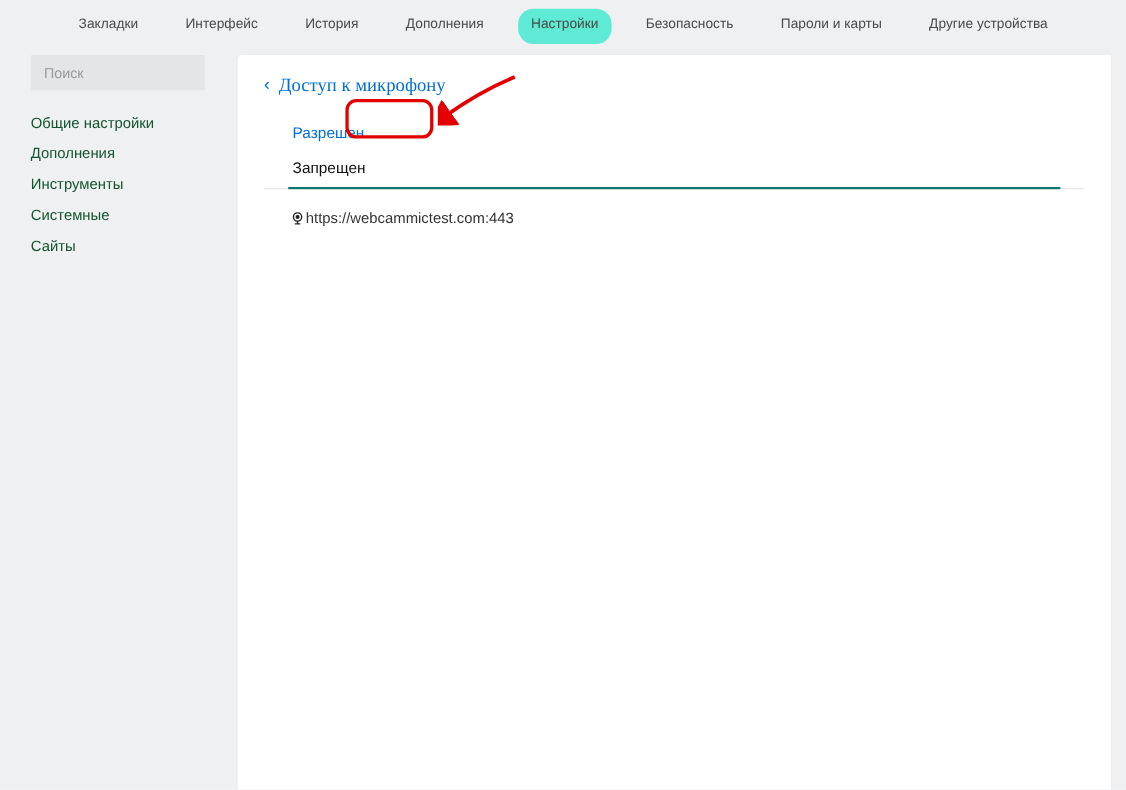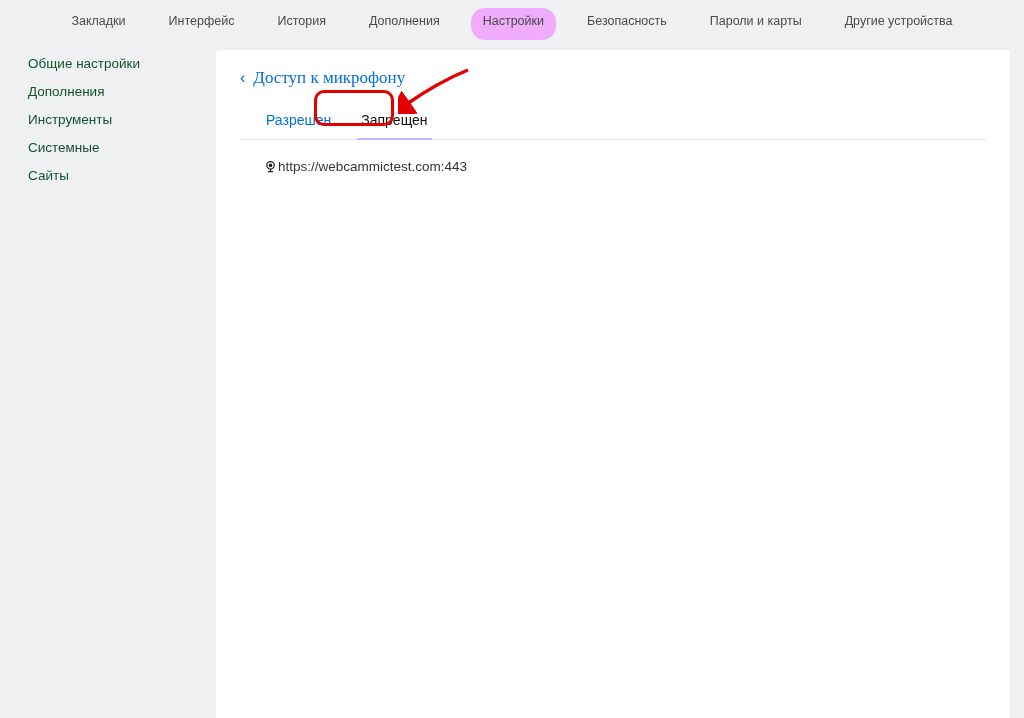--- a/index.html
+++ b/index.html
@@ -18,21 +18,21 @@
       padding-top: 8px;
     }
     .topnav-item {
       color: #4a4a4a;
       font-size: 12.5px;
       padding: 6px 12px;
       cursor: pointer;
       border-radius: 14px;
     }
     .topnav-item.active {
-      background: #f0abfc;
+      background: #5eead4;
     }
     .content-wrapper {
       display: flex;
       gap: 16px;
       padding: 10px 14px 0 28px;
     }
     .sidebar {
       width: 172px;
       flex-shrink: 0;
     }
@@ -81,32 +81,33 @@
       font-size: 17px;
       font-weight: 400;
       font-family: Liberation Serif, serif;
     }
     .subtabs {
       display: flex;
       gap: 0;
       padding-left: 22px;
       position: relative;
       border-bottom: 1px solid #e6e6e6;
+      flex-direction: column;
     }
     .subtab {
       font-size: 14px;
       padding: 6px 4px 10px 4px;
       margin-right: 22px;
       cursor: pointer;
       position: relative;
     }
     .subtab.allowed { color: #006fd6; }
     .subtab.denied {
       color: #111;
-      border-bottom: 2px solid #c4b5fd;
+      border-bottom: 2px solid #0f766e;
       margin-bottom: -1px;
     }
     .site-list {
       padding: 18px 22px;
     }
     .site-row {
       display: flex;
       align-items: flex-end;
       gap: 0;
       font-size: 13.5px;
@@ -141,20 +142,21 @@
   <div class="topnav-item">История</div>
   <div class="topnav-item">Дополнения</div>
   <div class="topnav-item active">Настройки</div>
   <div class="topnav-item">Безопасность</div>
   <div class="topnav-item">Пароли и карты</div>
   <div class="topnav-item">Другие устройства</div>
 </div>
 
 <div class="content-wrapper">
   <aside class="sidebar">
+    <input type="text" class="search-box" placeholder="Поиск" style="">
     <div class="sidebar-item">Общие настройки</div>
     <div class="sidebar-item">Дополнения</div>
     <div class="sidebar-item">Инструменты</div>
     <div class="sidebar-item">Системные</div>
     <div class="sidebar-item">Сайты</div>
   </aside>
 
   <main class="main-panel">
     <div class="page-title-row">
       <span class="back-chevron">‹</span>

